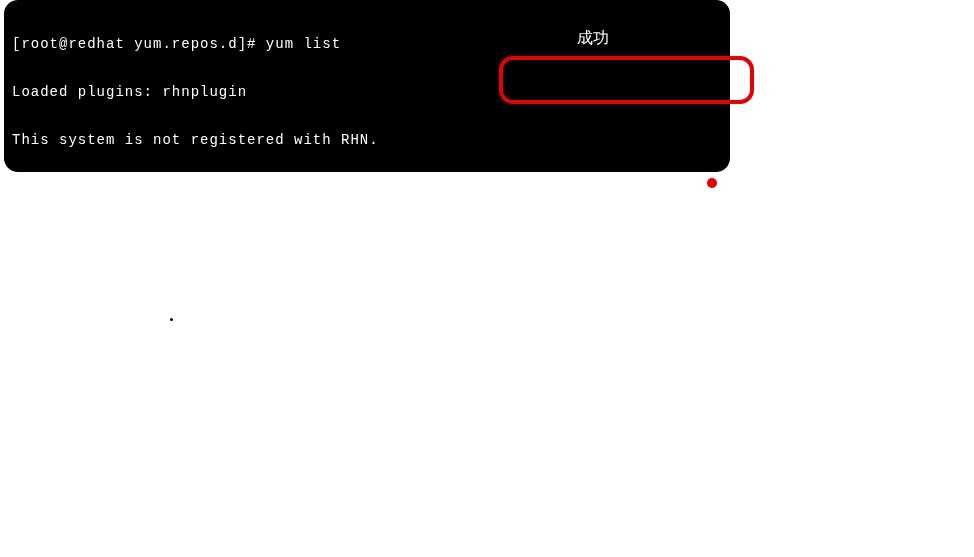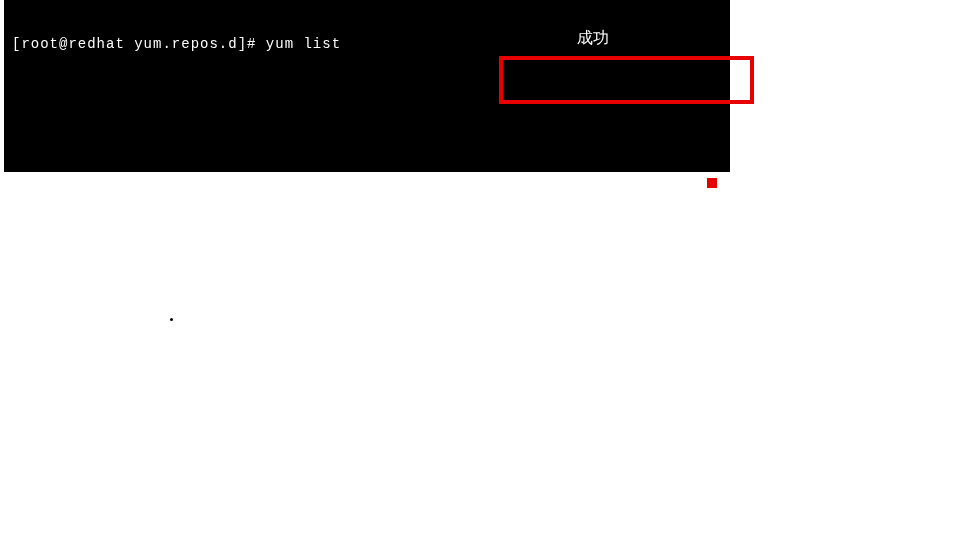--- a/index.html
+++ b/index.html
@@ -1,18 +1,19 @@
 <!DOCTYPE html>
 <html><head>
   <meta charset="utf-8">
   <style>
     * {
       margin: 0;
       padding: 0;
       box-sizing: border-box;
+      border-radius: 14px;
     }
     body {
       background: #ffffff;
       font-family: "Courier New", monospace;
       width: 974px;
       height: 557px;
       position: relative;
     }
     .terminal {
       background: #000000;
@@ -71,20 +72,22 @@
       height: 3px;
       background: #000000;
       border-radius: 50%;
     }
   </style>
 </head>
 <body>
 
 <div class="terminal">
   <div class="terminal-line prompt-line"><span>[root@redhat yum.repos.d]# </span><span>yum list</span></div>
+  <div class="terminal-line">Loaded plugins: rhnplugin</div>
+  <div class="terminal-line">This system is not registered with RHN.</div>
   
   
   
   
 </div>
 
 <div class="callout-label">成功</div>
 
 <div class="callout-box"></div>
 

